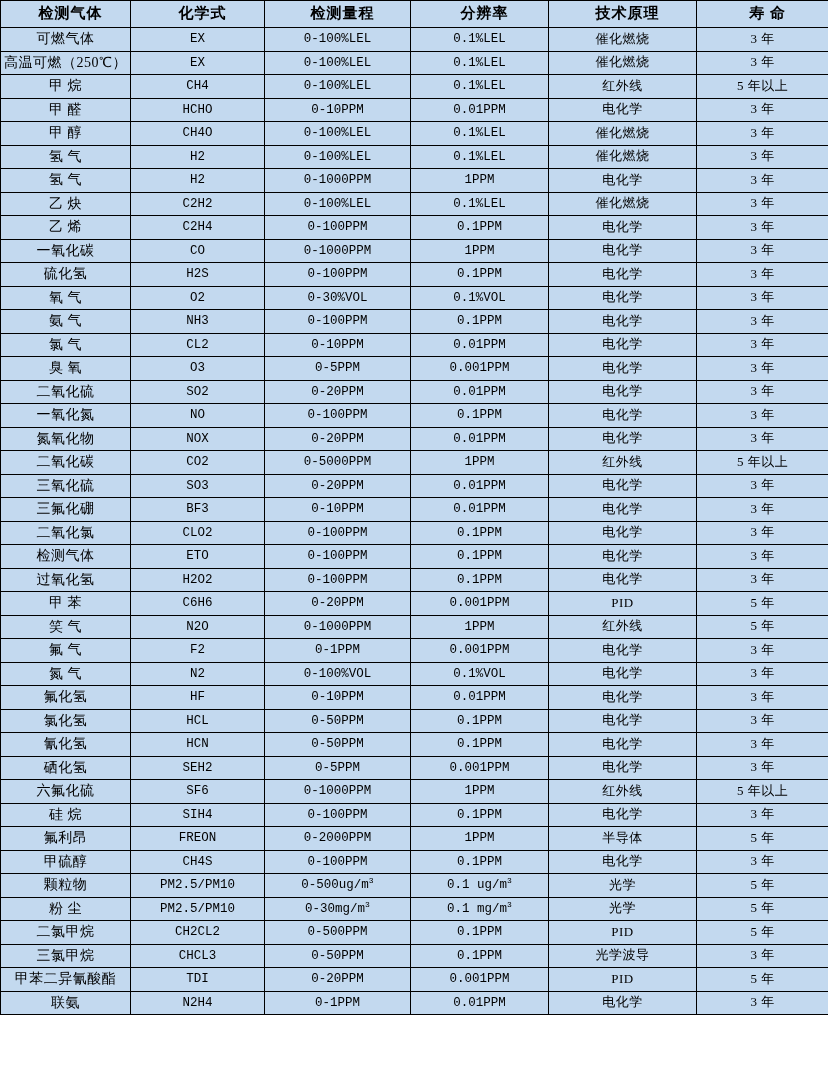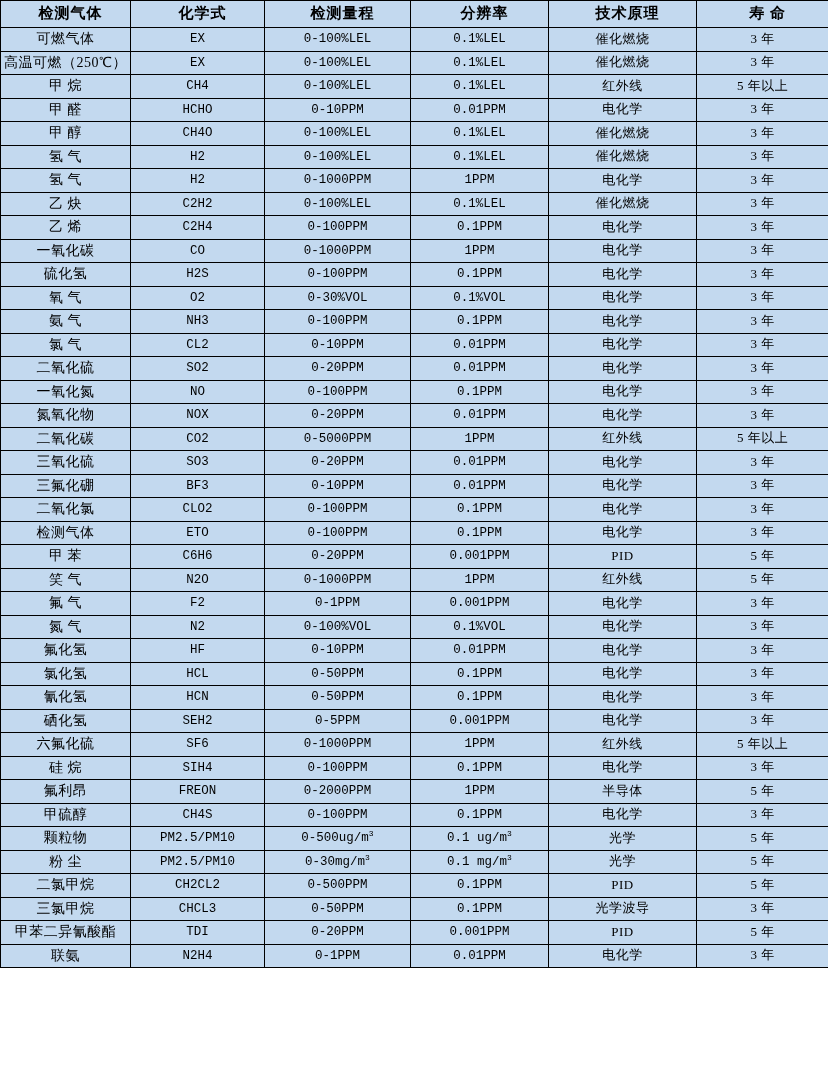--- a/index.html
+++ b/index.html
@@ -201,20 +201,28 @@
       </tr>
       <tr>
         <td class="name">氯 气</td>
         <td class="formula">CL2</td>
         <td class="range">0-10PPM</td>
         <td class="res">0.01PPM</td>
         <td class="tech">电化学</td>
         <td class="life">3 年</td>
       </tr>
       <tr>
+        <td class="name">臭 氧</td>
+        <td class="formula">O3</td>
+        <td class="range">0-5PPM</td>
+        <td class="res">0.001PPM</td>
+        <td class="tech">电化学</td>
+        <td class="life">3 年</td>
+      </tr>
+      <tr>
         <td class="name">二氧化硫</td>
         <td class="formula">SO2</td>
         <td class="range">0-20PPM</td>
         <td class="res">0.01PPM</td>
         <td class="tech">电化学</td>
         <td class="life">3 年</td>
       </tr>
       <tr>
         <td class="name">一氧化氮</td>
         <td class="formula">NO</td>
@@ -259,20 +267,28 @@
         <td class="name">二氧化氯</td>
         <td class="formula">CLO2</td>
         <td class="range">0-100PPM</td>
         <td class="res">0.1PPM</td>
         <td class="tech">电化学</td>
         <td class="life">3 年</td>
       </tr>
       <tr>
         <td class="name">检测气体</td>
         <td class="formula">ETO</td>
+        <td class="range">0-100PPM</td>
+        <td class="res">0.1PPM</td>
+        <td class="tech">电化学</td>
+        <td class="life">3 年</td>
+      </tr>
+      <tr>
+        <td class="name">过氧化氢</td>
+        <td class="formula">H2O2</td>
         <td class="range">0-100PPM</td>
         <td class="res">0.1PPM</td>
         <td class="tech">电化学</td>
         <td class="life">3 年</td>
       </tr>
       <tr>
         <td class="name">甲 苯</td>
         <td class="formula">C6H6</td>
         <td class="range">0-20PPM</td>
         <td class="res">0.001PPM</td>

